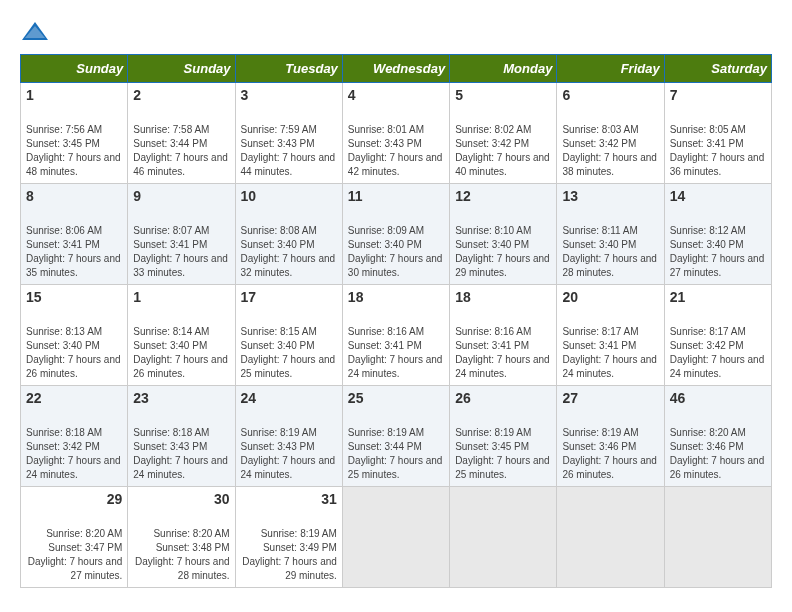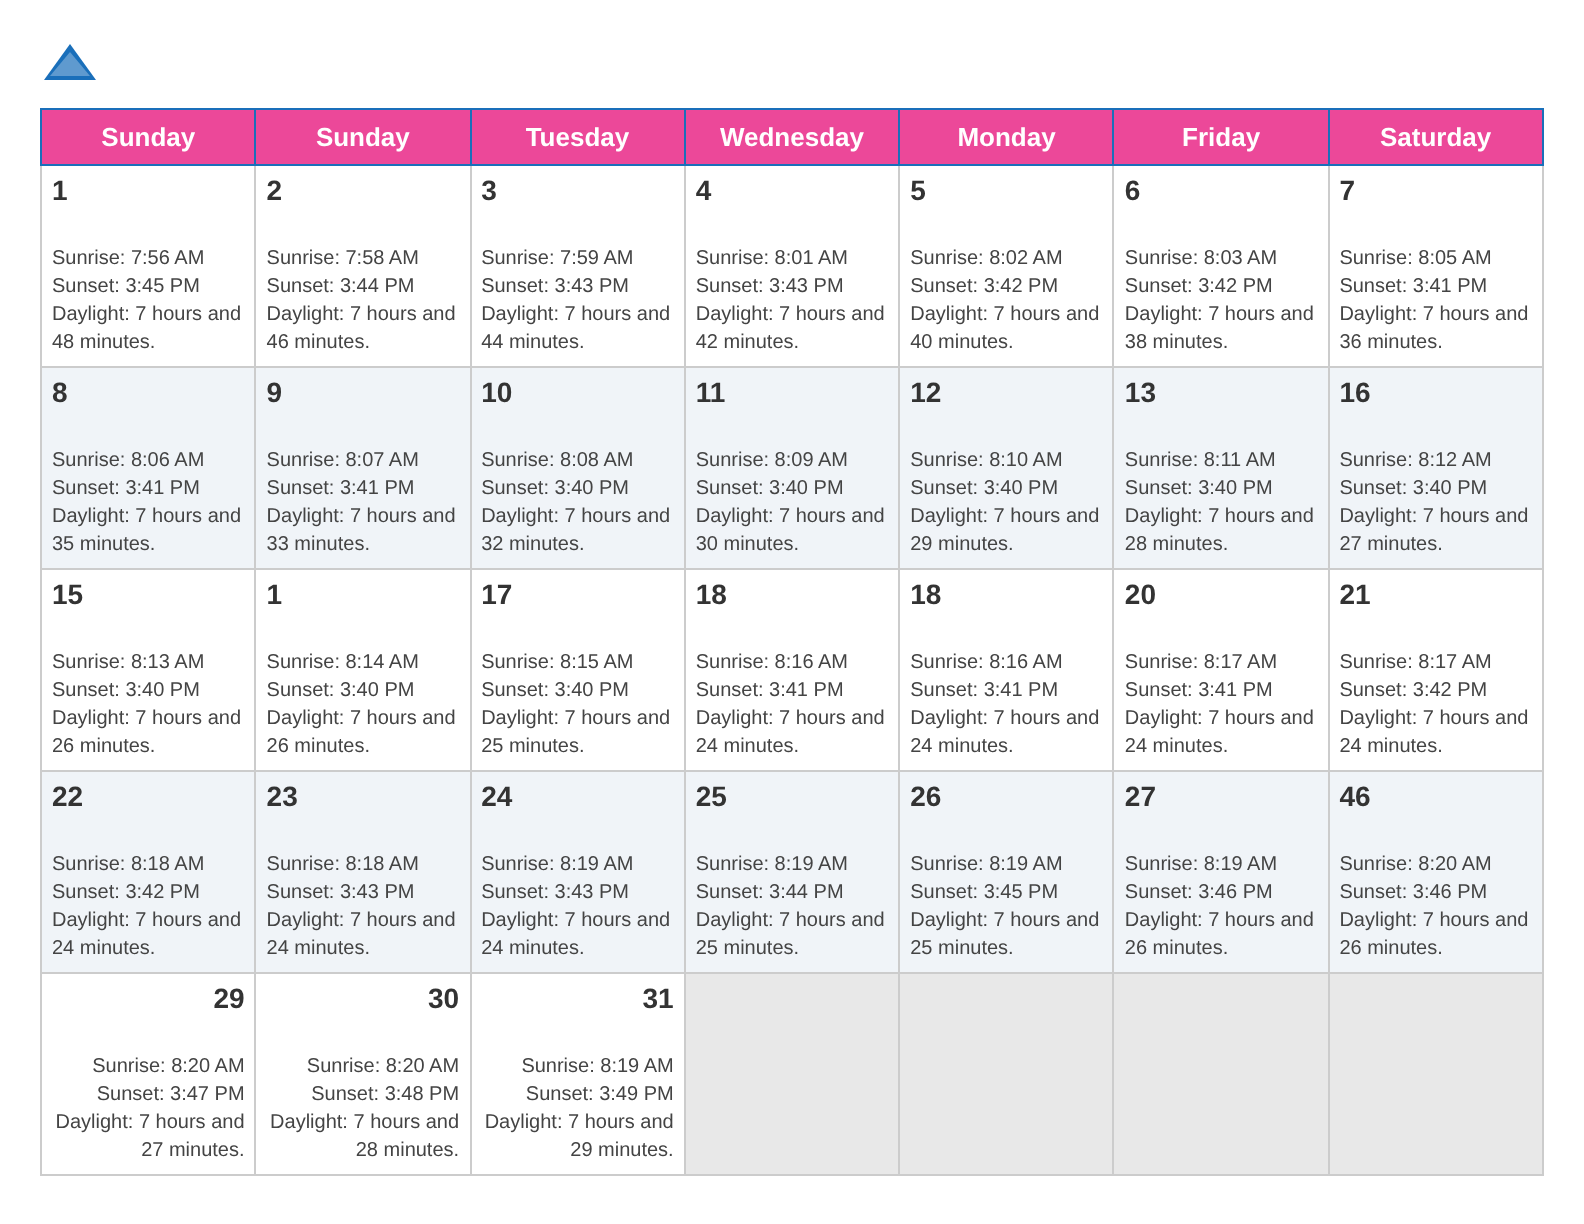--- a/index.html
+++ b/index.html
@@ -47,26 +47,27 @@
       font-size: 16px;
       color: #333;
       font-weight: bold;
     }
     .calendar-table {
       width: 100%;
       border-collapse: collapse;
       font-size: 11px;
     }
     .calendar-table th {
-      background-color: #ec4899;
+      background-color: #4d7c0f;
       color: #fff;
       padding: 6px 4px;
-      text-align: center;
+      text-align: right;
       font-size: 13px;
       border: 1px solid #1a6fba;
+      font-style: italic;
     }
     .calendar-table td {
       border: 1px solid #ccc;
       vertical-align: top;
       padding: 4px 5px;
       height: 85px;
       width: calc(100%/7);
       background: #fff;
     }
     .calendar-table tr:nth-child(even) td {
@@ -175,21 +176,21 @@
         </td>
         <td>
           <span class="day-number">12</span>
           <div class="day-info">Sunrise: 8:10 AM<br>Sunset: 3:40 PM<br>Daylight: 7 hours and 29 minutes.</div>
         </td>
         <td>
           <span class="day-number">13</span>
           <div class="day-info">Sunrise: 8:11 AM<br>Sunset: 3:40 PM<br>Daylight: 7 hours and 28 minutes.</div>
         </td>
         <td>
-          <span class="day-number">16</span>
+          <span class="day-number">14</span>
           <div class="day-info">Sunrise: 8:12 AM<br>Sunset: 3:40 PM<br>Daylight: 7 hours and 27 minutes.</div>
         </td>
       </tr>
       <tr>
         <td>
           <span class="day-number">15</span>
           <div class="day-info">Sunrise: 8:13 AM<br>Sunset: 3:40 PM<br>Daylight: 7 hours and 26 minutes.</div>
         </td>
         <td>
           <span class="day-number">1</span>

